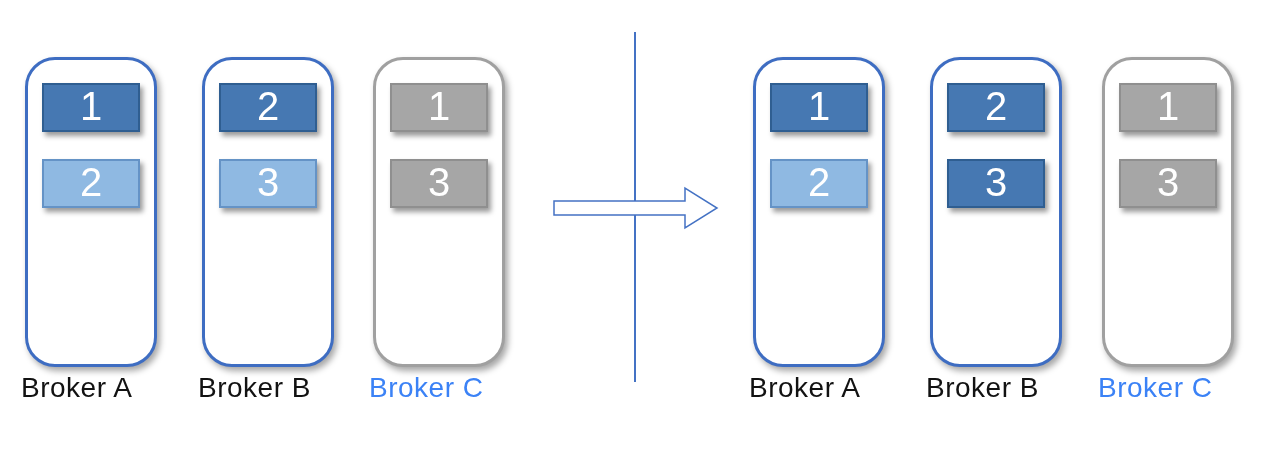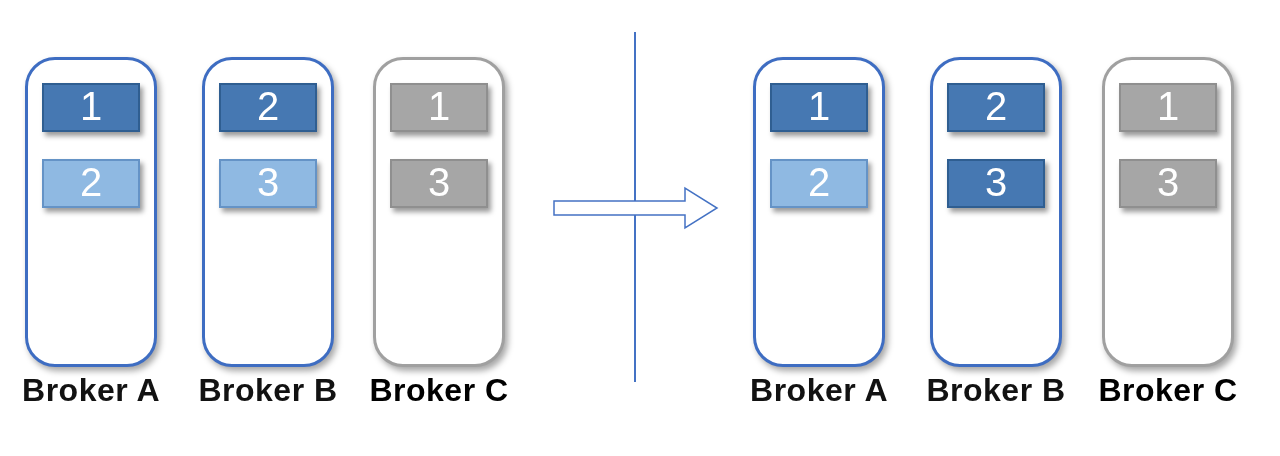--- a/index.html
+++ b/index.html
@@ -44,28 +44,26 @@
   .partition span {
     color: #ffffff;
     font-size: 40px;
     line-height: 1;
     padding-bottom: 3px;
   }
   .broker-label {
     position: absolute;
     top: 372px;
     width: 140px;
-    text-align: center;
-    font-size: 32px;
+    font-size: 28px;
     color: #121212;
     letter-spacing: 0.5px;
     white-space: nowrap;
-    font-weight: bold;
   }
-  .broker-label[data-state="offline"] { color: #000000; }
+  .broker-label[data-state="offline"] { color: #3b82f6; }
   .divider {
     position: absolute;
     left: 634px;
     top: 32px;
     width: 1.5px;
     height: 350px;
     background: #4472C4;
   }
   .arrow-svg {
     position: absolute;

